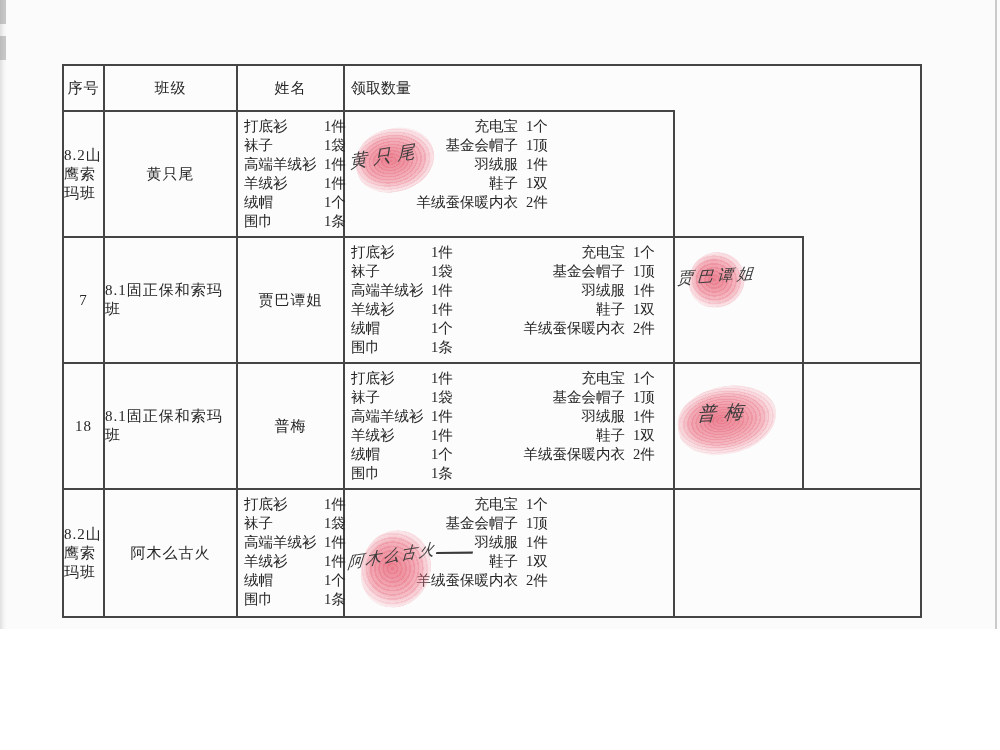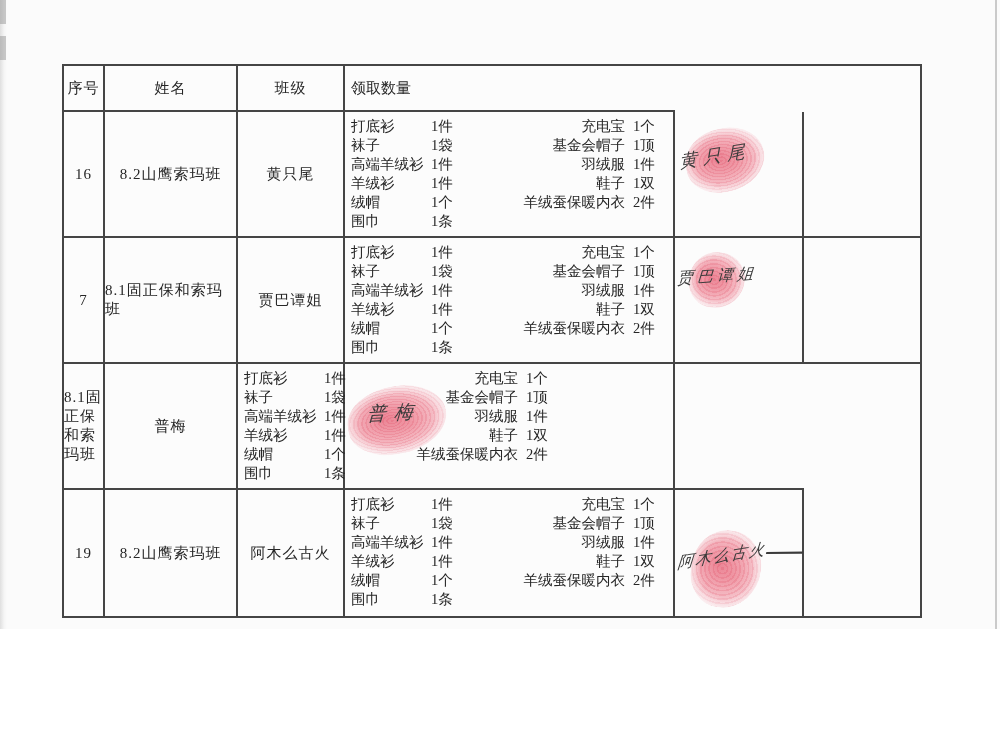--- a/index.html
+++ b/index.html
@@ -80,27 +80,26 @@
 
 <div class="page">
   <div class="edge-left"></div>
   <div class="edge-left-mark m1"></div>
   <div class="edge-left-mark m2"></div>
   <div class="edge-right"></div>
 
   <div class="dtable">
     <div class="trow thead">
       <div class="cell">序号</div>
+      <div class="cell">班级</div>
       <div class="cell">姓名</div>
-      <div class="cell">班级</div>
       <div class="cell c-items">领取数量</div>
     </div>
     <div id="rows-container">
   <div class="trow body-row">
-    <div class="cell">16</div>
     <div class="cell">8.2山鹰索玛班</div>
     <div class="cell">黄只尾</div>
     <div class="cell c-items">
       <div class="items-grid">
         <div class="iline"><span class="iname">打底衫</span><span class="iqty-l">1件</span><span class="iname-r">充电宝</span><span class="iqty-r">1个</span></div>
         <div class="iline"><span class="iname">袜子</span><span class="iqty-l">1袋</span><span class="iname-r">基金会帽子</span><span class="iqty-r">1顶</span></div>
         <div class="iline"><span class="iname">高端羊绒衫</span><span class="iqty-l">1件</span><span class="iname-r">羽绒服</span><span class="iqty-r">1件</span></div>
         <div class="iline"><span class="iname">羊绒衫</span><span class="iqty-l">1件</span><span class="iname-r">鞋子</span><span class="iqty-r">1双</span></div>
         <div class="iline"><span class="iname">绒帽</span><span class="iqty-l">1个</span><span class="iname-r">羊绒蚕保暖内衣</span><span class="iqty-r">2件</span></div>
         <div class="iline"><span class="iname">围巾</span><span class="iqty-l">1条</span></div>
@@ -128,41 +127,41 @@
       </div>
     </div>
     <div class="cell c-sign">
       <div class="fp"></div>
       <span class="signature">贾巴谭姐</span>
     </div>
     <div class="cell"></div>
   </div>
 
   <div class="trow body-row">
+    <div class="cell">18</div>
     <div class="cell">8.1固正保和索玛班</div>
     <div class="cell">普梅</div>
     <div class="cell c-items">
       <div class="items-grid">
         <div class="iline"><span class="iname">打底衫</span><span class="iqty-l">1件</span><span class="iname-r">充电宝</span><span class="iqty-r">1个</span></div>
         <div class="iline"><span class="iname">袜子</span><span class="iqty-l">1袋</span><span class="iname-r">基金会帽子</span><span class="iqty-r">1顶</span></div>
         <div class="iline"><span class="iname">高端羊绒衫</span><span class="iqty-l">1件</span><span class="iname-r">羽绒服</span><span class="iqty-r">1件</span></div>
         <div class="iline"><span class="iname">羊绒衫</span><span class="iqty-l">1件</span><span class="iname-r">鞋子</span><span class="iqty-r">1双</span></div>
         <div class="iline"><span class="iname">绒帽</span><span class="iqty-l">1个</span><span class="iname-r">羊绒蚕保暖内衣</span><span class="iqty-r">2件</span></div>
         <div class="iline"><span class="iname">围巾</span><span class="iqty-l">1条</span></div>
       </div>
     </div>
     <div class="cell c-sign">
       <div class="fp"></div>
       <span class="signature">普梅</span>
     </div>
     <div class="cell"></div>
   </div>
 
   <div class="trow body-row">
-    <div class="cell">19</div>
     <div class="cell">8.2山鹰索玛班</div>
     <div class="cell">阿木么古火</div>
     <div class="cell c-items">
       <div class="items-grid">
         <div class="iline"><span class="iname">打底衫</span><span class="iqty-l">1件</span><span class="iname-r">充电宝</span><span class="iqty-r">1个</span></div>
         <div class="iline"><span class="iname">袜子</span><span class="iqty-l">1袋</span><span class="iname-r">基金会帽子</span><span class="iqty-r">1顶</span></div>
         <div class="iline"><span class="iname">高端羊绒衫</span><span class="iqty-l">1件</span><span class="iname-r">羽绒服</span><span class="iqty-r">1件</span></div>
         <div class="iline"><span class="iname">羊绒衫</span><span class="iqty-l">1件</span><span class="iname-r">鞋子</span><span class="iqty-r">1双</span></div>
         <div class="iline"><span class="iname">绒帽</span><span class="iqty-l">1个</span><span class="iname-r">羊绒蚕保暖内衣</span><span class="iqty-r">2件</span></div>
         <div class="iline"><span class="iname">围巾</span><span class="iqty-l">1条</span></div>

